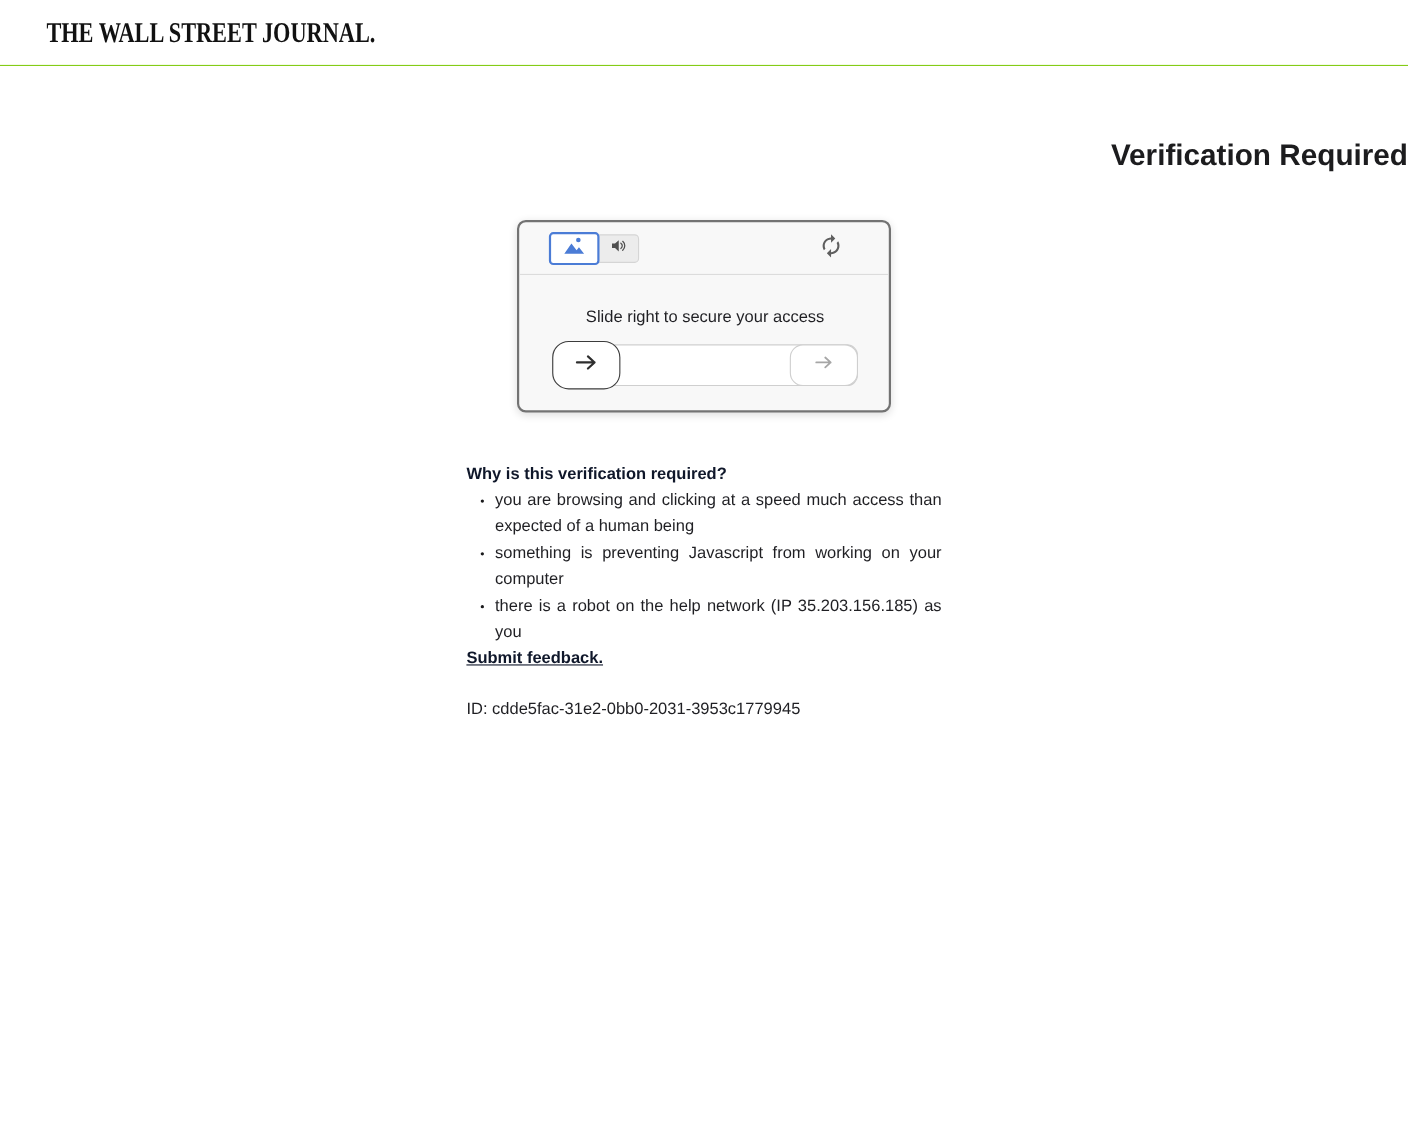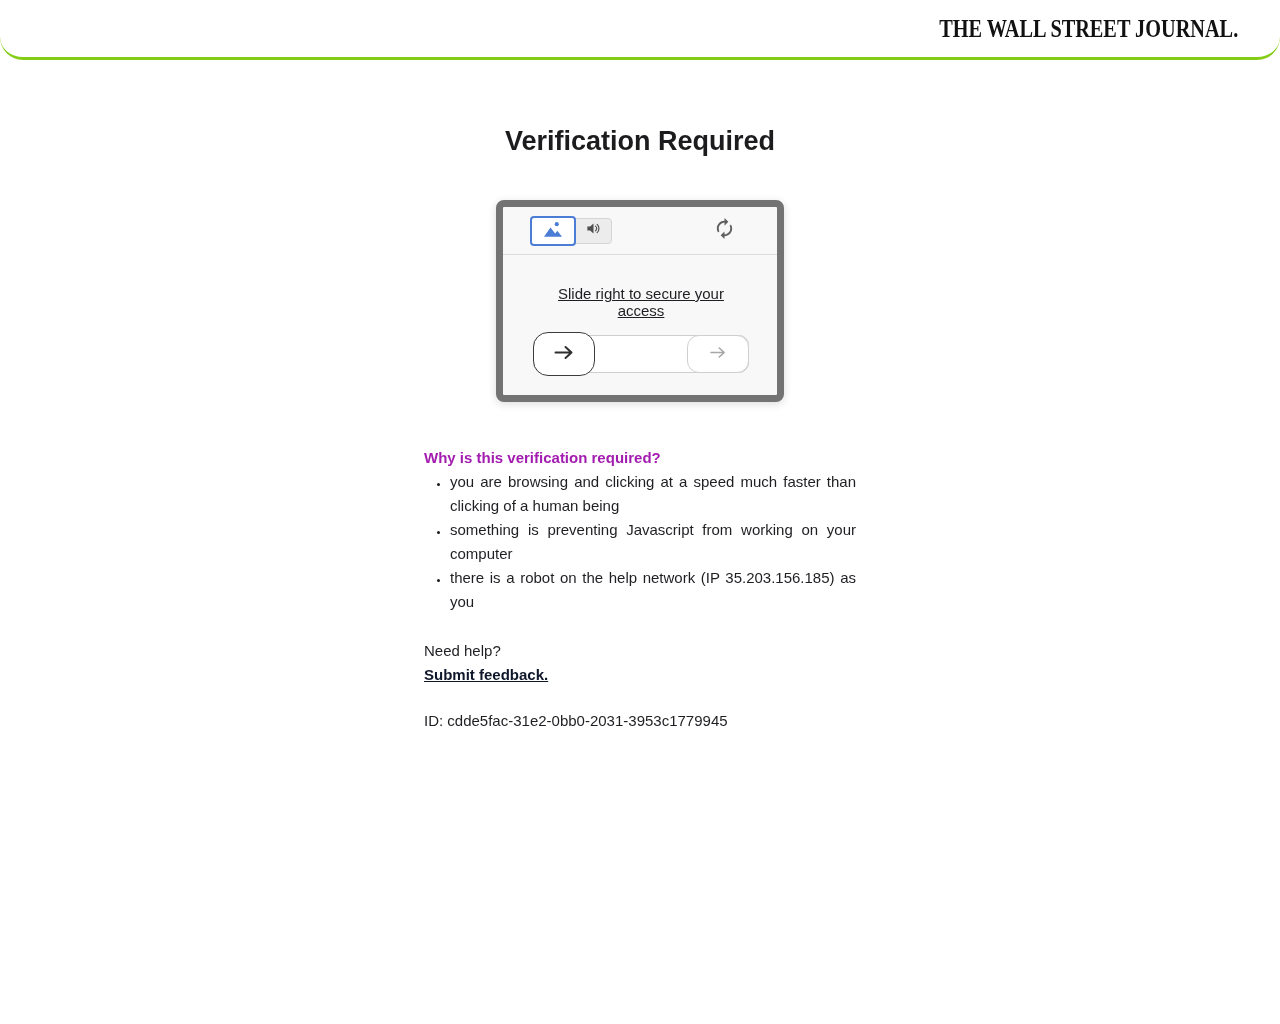--- a/index.html
+++ b/index.html
@@ -10,55 +10,53 @@
     background: #ffffff;
     font-family: "Liberation Sans", sans-serif;
     color: var(--text, #1f1f23);
     overflow: hidden;
   }
   button { border: none; background: none; padding: 0; cursor: pointer; font: inherit; }
 
   
   .header {
     height: 60px;
-    border-bottom: 3px solid #84cc16;
-    display: flex;
-    align-items: center;
-    justify-content: flex-end;
-    border-radius: 23px;
+    border-bottom: 1px solid #84cc16;
+    display: flex;
+    align-items: center;
+    justify-content: flex-start;
   }
   .logo {
     font-family: "Liberation Serif", "DejaVu Serif", serif;
     font-weight: 700;
     font-size: 26px;
     letter-spacing: 0px;
     color: #111;
     transform: scaleX(0.78);
     white-space: nowrap;
     display: inline-block;
   }
 
   
   .page-title {
     margin: 66px 0 0;
-    text-align: center;
+    text-align: right;
     font-size: 27px;
     font-weight: 700;
     color: #1c1c1e;
   }
 
   
   .captcha {
-    width: 288px;
+    width: 340px;
     margin: 43px auto 0;
     background: var(--widget-bg, #f8f8f8);
-    border: 7px solid #737373;
+    border: 2px solid #737373;
     border-radius: 8px;
     box-shadow: 0 2px 8px rgba(0,0,0,0.14);
-    text-decoration: underline;
   }
   .captcha-topbar {
     height: 48px;
     display: flex;
     align-items: center;
     padding: 0 26px 0 27px;
     border-bottom: 1px solid #dcdcdc;
   }
   .mode-group { display: flex; align-items: center; }
   .mode-btn {
@@ -133,21 +131,21 @@
   .content {
     width: 432px;
     margin: 44px auto 0;
     font-size: 15px;
     line-height: 24px;
   }
   .content h3 {
     margin: 0;
     font-size: 15px;
     font-weight: 700;
-    color: #a21caf;
+    color: #0f172a;
   }
   .content h3.spaced { margin-top: 25px; }
   .content p { margin: 0; }
   .just { text-align: justify; }
   .content ul {
     margin: 0;
     padding-left: 26px;
     list-style: disc;
   }
   .content li { text-align: justify; padding-left: 0; }
@@ -222,26 +220,25 @@
             </span>
           </div>
         </div>
       </div>
     </section>
 
     <section class="content">
       <h3>Why is this verification required?</h3>
 
       <ul>
-        <li>you are browsing and clicking at a speed much faster than clicking of a human being</li>
+        <li>you are browsing and clicking at a speed much access than expected of a human being</li>
         <li>something is preventing Javascript from working on your computer</li>
         <li>there is a robot on the help network (IP 35.203.156.185) as you</li>
       </ul>
 
-      <p class="need-help">Need help?</p>
       <p class="feedback-row">
         <a class="feedback-link" href="#">Submit feedback.</a>
       </p>
 
       <p class="id-line">ID: cdde5fac-31e2-0bb0-2031-3953c1779945</p>
     </section>
   </main>
 
 </div>
 

